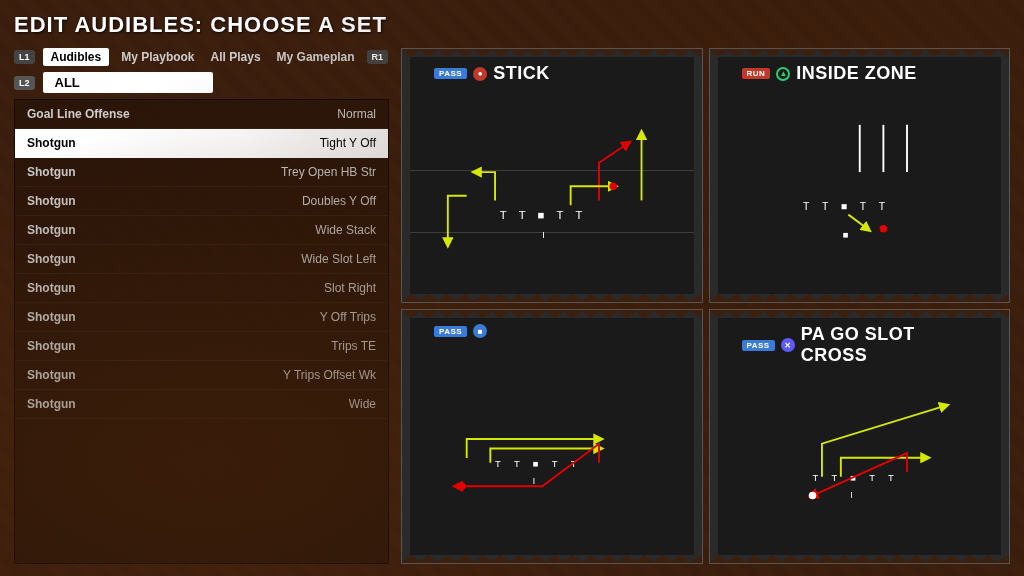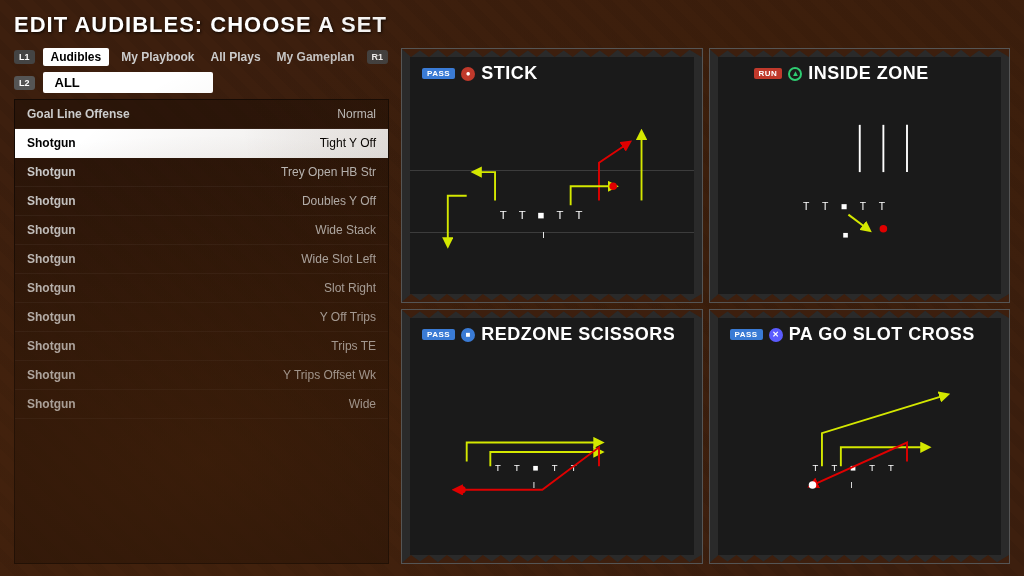--- a/index.html
+++ b/index.html
@@ -204,35 +204,35 @@
       inset: 8px;
       background: #1a1a1a;
       display: flex;
       flex-direction: column;
     }
 
     .play-header {
       display: flex;
       align-items: center;
       gap: 6px;
-      padding: 6px 12px 4px;
+      padding: 6px 24px 4px;
       position: relative;
       z-index: 5;
     }
 
     .play-type-badge {
       font-size: 8px;
       font-weight: bold;
       padding: 1px 5px;
       border-radius: 2px;
       letter-spacing: 0.5px;
     }
 
     .pass-badge { background: #3a7bd5; color: #fff; }
-    .run-badge { background: #c0392b; color: #fff; margin-left: 24px; }
+    .run-badge { background: #c0392b; color: #fff; }
 
     .play-name {
       color: #ffffff;
       font-size: 18px;
       font-weight: 900;
       text-transform: uppercase;
       letter-spacing: 0.5px;
     }
 
     .play-diagram {
@@ -438,21 +438,20 @@
             </svg>
           </div>
         </div>
       </div>
 
       <div class="play-card">
         <div class="play-card-inner">
           <div class="play-header">
             <span class="play-type-badge pass-badge">PASS</span>
             <span class="button-icon btn-square">■</span>
-            <span class="play-name">REDZONE SCISSORS</span>
           </div>
           <div class="play-diagram">
             <svg class="routes" viewBox="0 0 300 160">
 
               <text x="90" y="100" fill="white" font-size="10">T</text>
               <text x="110" y="100" fill="white" font-size="10">T</text>
               <text x="130" y="100" fill="white" font-size="10">■</text>
               <text x="150" y="100" fill="white" font-size="10">T</text>
               <text x="170" y="100" fill="white" font-size="10">T</text>
 

